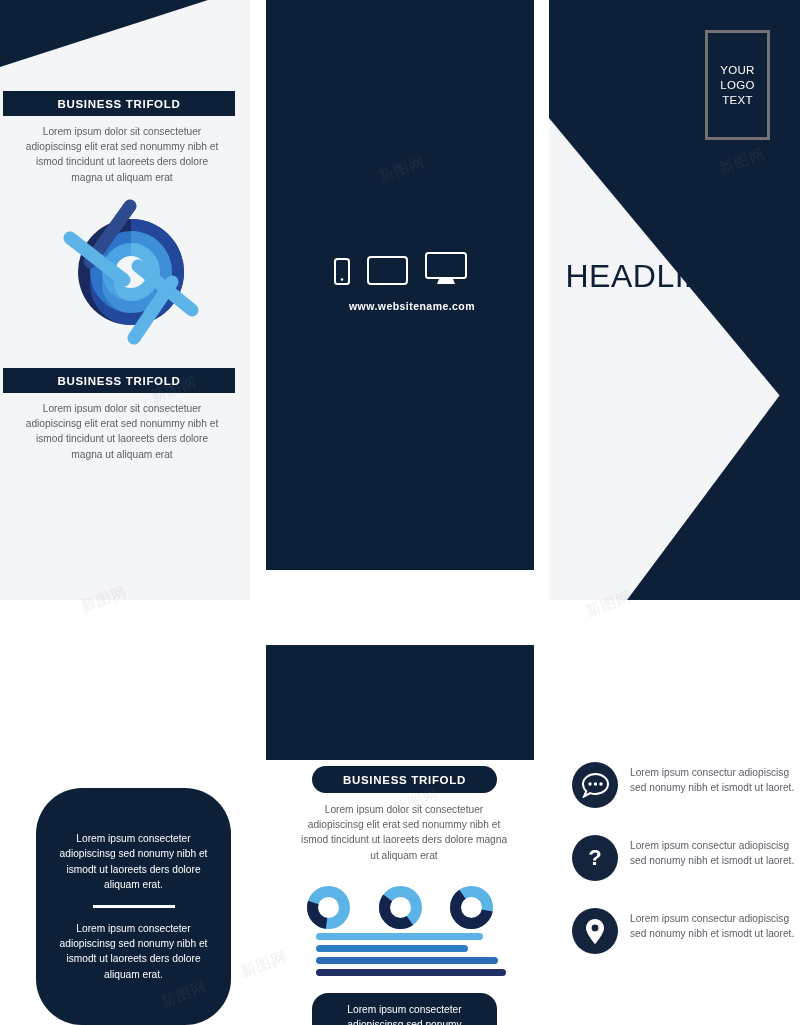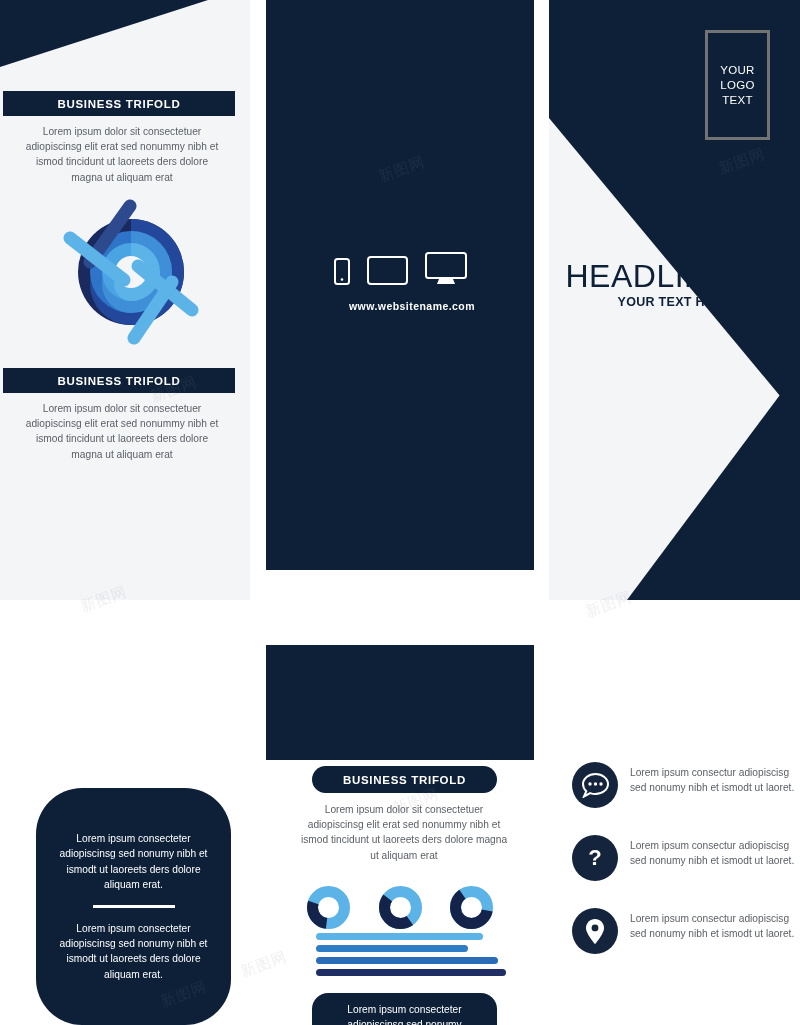--- a/index.html
+++ b/index.html
@@ -173,21 +173,20 @@
     </svg>
   </div>
 
   <div class="logo-box">
     <span>YOUR</span>
     <span>LOGO</span>
     <span>TEXT</span>
   </div>
 
   <div class="headline">HEADLINE</div>
-  <div class="subheadline">YOUR TEXT HERE</div>
 
   <div class="card-rounded">
     <p>Lorem ipsum consecteter adiopiscinsg sed nonumy nibh et ismodt ut laoreets ders dolore  aliquam erat.</p>
     <div class="card-divider"></div>
     <p>Lorem ipsum consecteter adiopiscinsg sed nonumy nibh et ismodt ut laoreets ders dolore  aliquam erat.</p>
   </div>
 
   <div class="pill">
     <span>BUSINESS TRIFOLD</span>
   </div>

